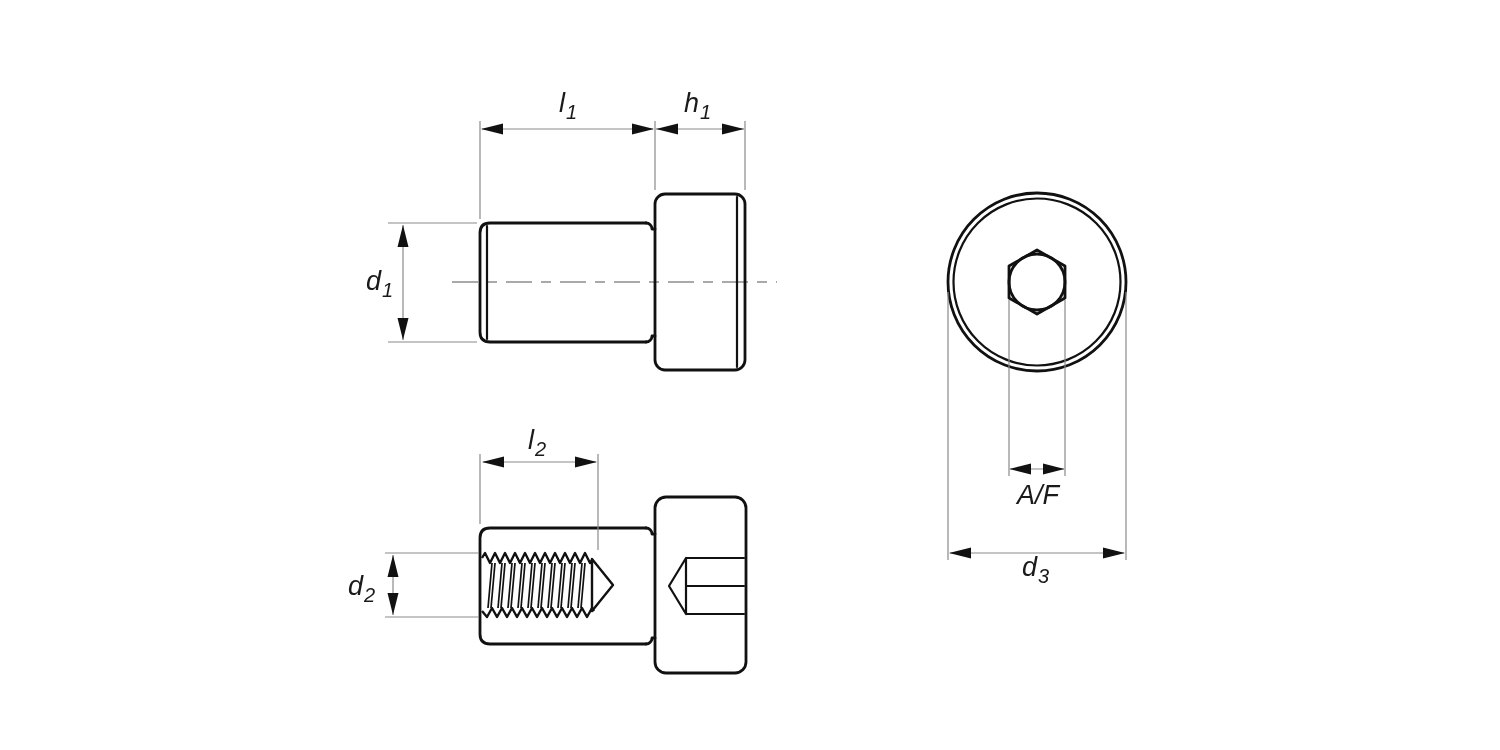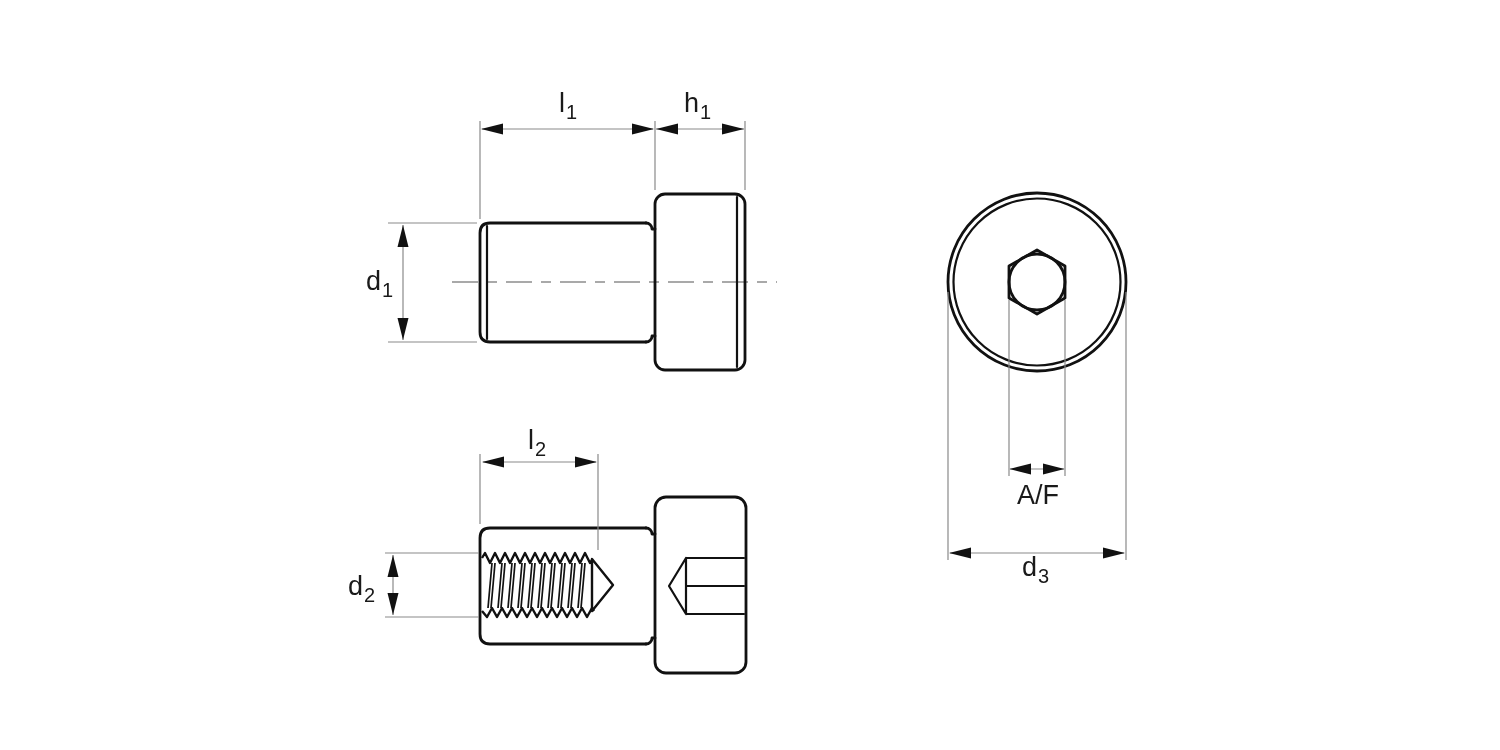--- a/index.html
+++ b/index.html
@@ -3,21 +3,21 @@
 <meta charset="utf-8">
 <style>
   :root{
     --background:#ffffff;
     --outline:#111111;
     --dimension:#8a8a8a;
     --centerline:#a9a9a9;
     --text:#1a1a1a;
   }
   html,body{margin:0;padding:0;background:var(--background);}
-  .canvas{position:relative;width:1500px;height:750px;background:var(--background);overflow:hidden;}
+  .canvas{position:relative;width:1500px;height:750px;background:var(--background);overflow:hidden;font-style:italic;}
   svg{display:block;}
   .ol{stroke:var(--outline);stroke-width:2.8;fill:none;stroke-linejoin:round;stroke-linecap:round;}
   .ol2{stroke:var(--outline);stroke-width:2.2;fill:none;stroke-linejoin:round;stroke-linecap:round;}
   .thread{stroke:var(--outline);stroke-width:2.4;fill:none;stroke-linejoin:round;}
   .flank{stroke:var(--outline);stroke-width:1.7;fill:none;}
   .dim{stroke:var(--dimension);stroke-width:1.2;fill:none;}
   .arr{fill:var(--outline);stroke:none;}
   .cl{stroke:var(--centerline);stroke-width:2;stroke-dasharray:26 9 10 9;fill:none;}
   text{fill:var(--text);font-family:"Liberation Sans", sans-serif;font-size:27px;}
   .sub{font-size:20px;}

